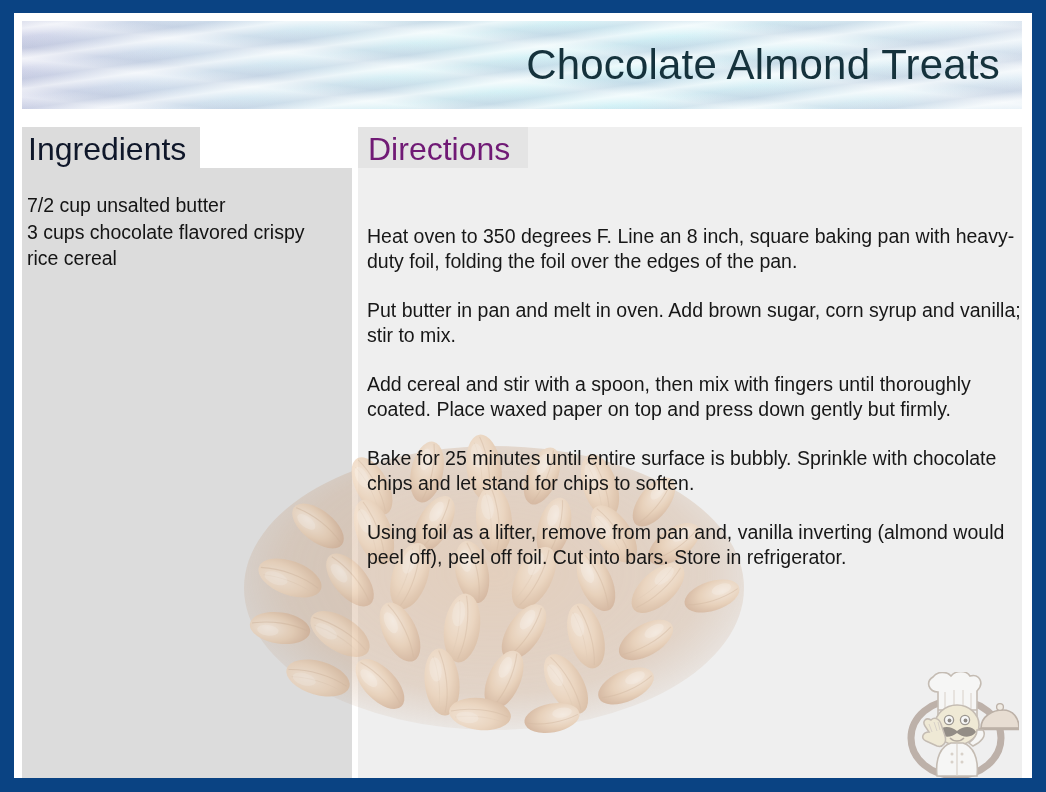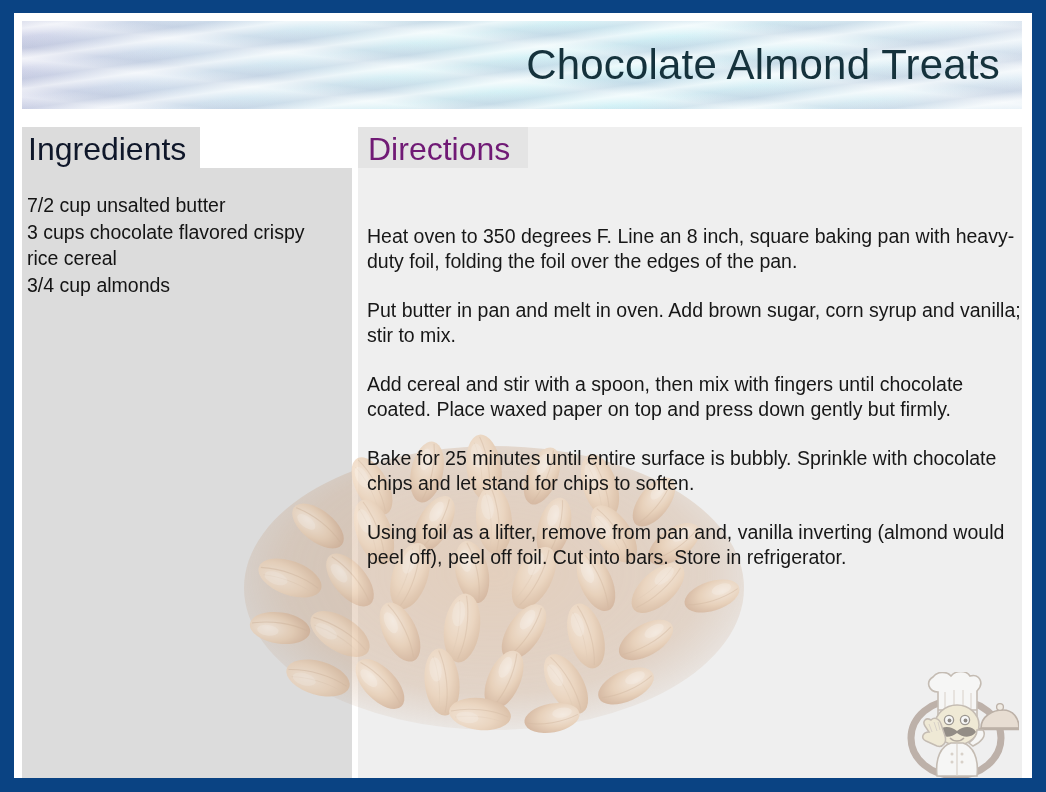--- a/index.html
+++ b/index.html
@@ -188,21 +188,20 @@
   <div id="banner">
     <div id="banner-title">Chocolate Almond Treats</div>
   </div>
 
   <div id="ingredients-panel"></div>
   <div id="ingredients-tab-notch"></div>
   <div id="ingredients-heading">Ingredients</div>
   <div id="ingredients-list">
       <span class="ing-item">7/2 cup unsalted butter</span>
       <span class="ing-item">3 cups chocolate flavored crispy rice cereal</span>
-      <span class="ing-item">3/4 cup almonds</span>
     </div>
 
   <div id="directions-panel"></div>
   <div id="directions-tab"></div>
   <div id="directions-heading">Directions</div>
 
   <div id="almond-photo">
     <svg viewBox="0 0 545 318" xmlns="http://www.w3.org/2000/svg">
       <defs>
         <radialGradient id="almondBody" cx="40%" cy="32%" r="72%">
@@ -292,21 +291,21 @@
         <use href="#alm2" x="0" y="0" transform="translate(404,258) rotate(66) scale(0.96)"></use>
         <use href="#alm" x="0" y="0" transform="translate(258,286) rotate(-84) scale(0.94)"></use>
         <use href="#alm2" x="0" y="0" transform="translate(330,290) rotate(80) scale(0.9)"></use>
       </g>
     </svg>
   </div>
 
   <div id="directions-body">
       <p>Heat oven to 350 degrees F.  Line an 8 inch, square baking pan with heavy-duty foil, folding the foil over the edges of the pan.</p>
       <p>Put butter in pan and melt in oven.  Add brown sugar, corn syrup and vanilla; stir to mix.</p>
-      <p>Add cereal and stir with a spoon, then mix with fingers until chocolate coated.   Place waxed paper on top and press down gently but firmly.</p>
+      <p>Add cereal and stir with a spoon, then mix with fingers until thoroughly coated.   Place waxed paper on top and press down gently but firmly.</p>
       <p>Bake for 25 minutes until entire surface is bubbly.  Sprinkle with chocolate chips and let stand for chips to soften.</p>
       <p>Using foil as a lifter, remove from pan and, vanilla inverting (almond would peel off), peel off foil.  Cut into bars.  Store in refrigerator.</p>
     </div>
 
   <div id="chef-logo">
     <svg viewBox="0 0 126 110" xmlns="http://www.w3.org/2000/svg">
 
       <ellipse cx="63" cy="66" rx="45" ry="38" fill="none" stroke="#6b4a36" stroke-width="7" opacity="0.75"></ellipse>
 
       <path d="M45,44 L45,20 C36,20 32,10 40,5 C44,-1 54,-1 58,4 C63,-2 73,-2 77,4 C86,1 92,11 84,19 L84,44 Z" fill="#fdfdfb" stroke="#9b8a78" stroke-width="1.6"></path>

